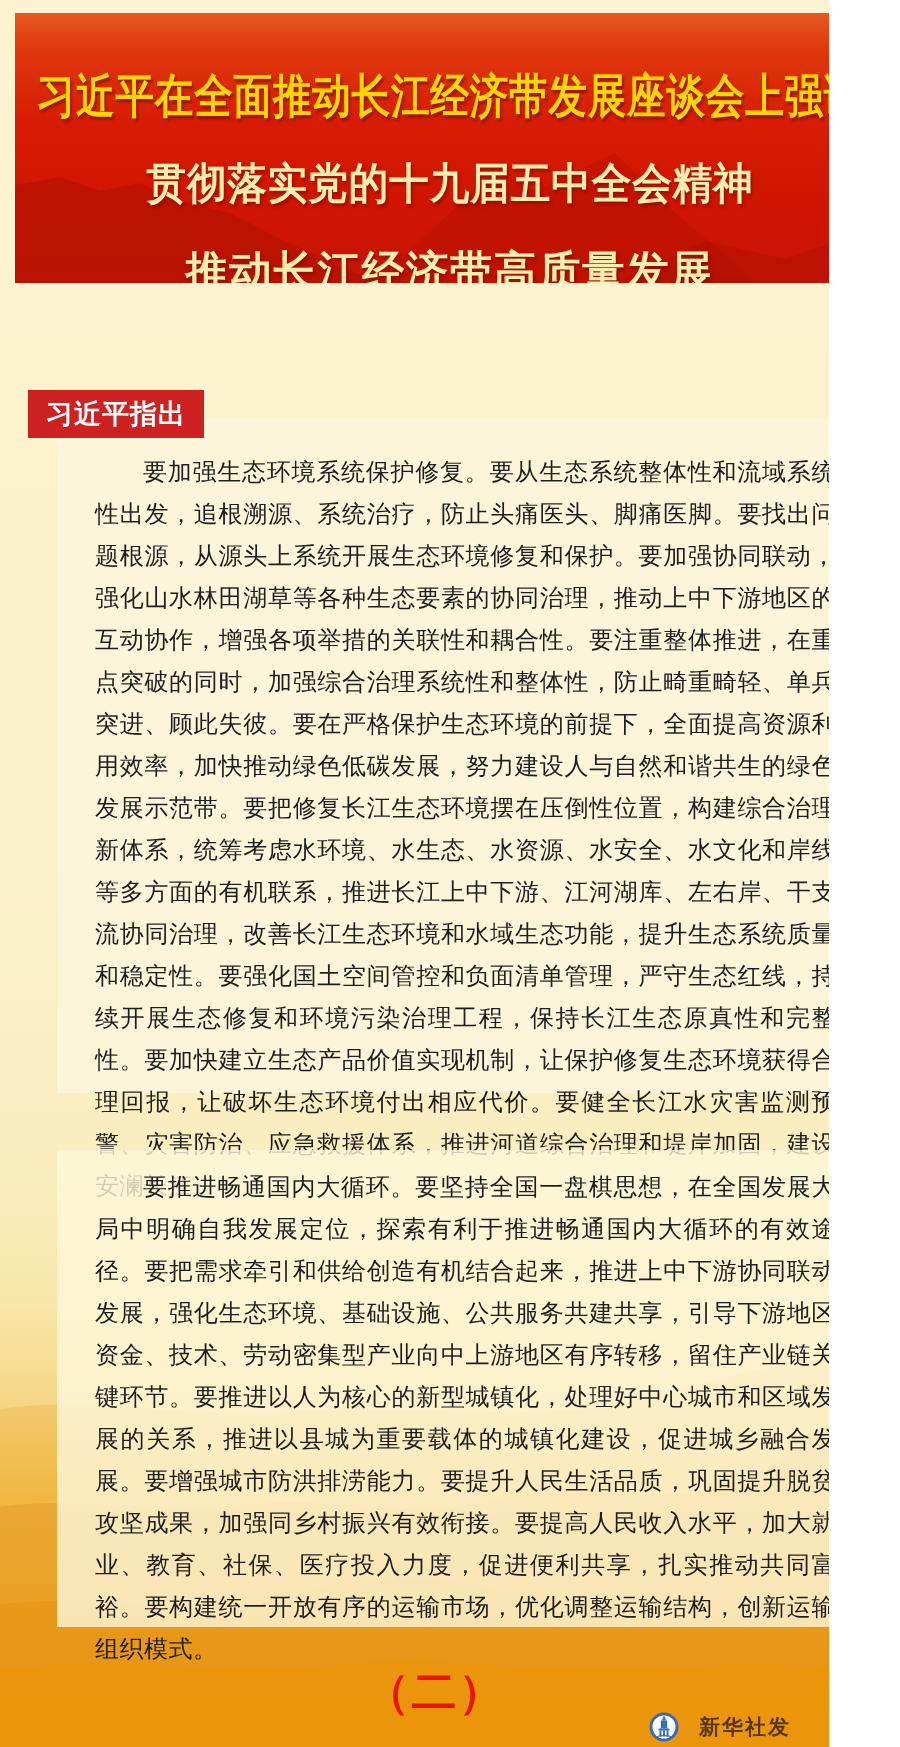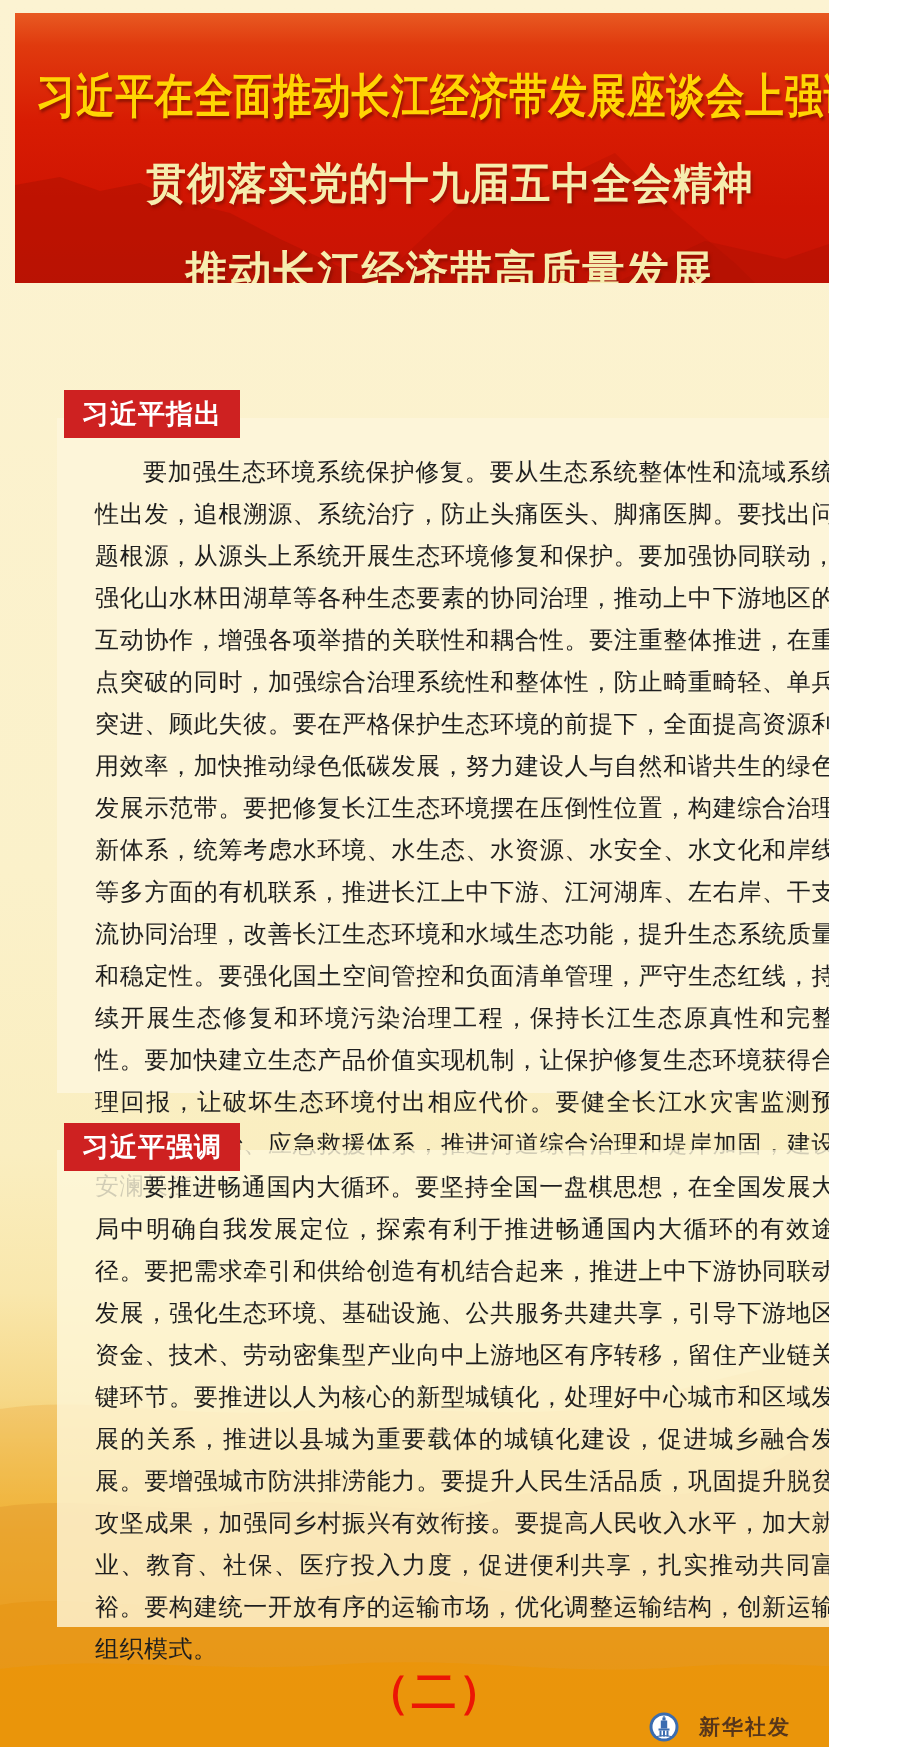--- a/index.html
+++ b/index.html
@@ -23,21 +23,21 @@
     text-shadow:2px 3px 3px rgba(110,12,0,.65);}
   .t2{margin-top:27px;font-size:43px;font-weight:bold;color:#f6edae;white-space:nowrap;
     transform:scaleX(0.92);transform-origin:center;letter-spacing:1px;
     text-shadow:2px 3px 3px rgba(110,12,0,.5);}
   .t3{margin-top:30px;font-size:43px;font-weight:bold;color:#f6edae;white-space:nowrap;
     transform:scaleX(0.98);transform-origin:center;letter-spacing:2px;
     text-shadow:2px 3px 3px rgba(110,12,0,.5);}
   
   .badge{position:absolute;width:176px;height:48px;background:#ce2121;
     color:#ffffff;font-size:27px;font-weight:bold;letter-spacing:1px;
-    display:flex;align-items:center;justify-content:center;z-index:3;margin-left:36px;}
+    display:flex;align-items:center;justify-content:center;z-index:3;}
   .badge-1{left:28px;top:390px;}
   .badge-2{left:28px;top:1123px;}
   .content-box{position:absolute;left:57px;width:816px;z-index:2;box-sizing:border-box;}
   .box-1{top:418px;height:675px;background:#fdf5d9;padding:33px 37px 0 38px;}
   .box-2{top:1150px;height:477px;background:rgba(254,248,219,0.8);padding:16px 37px 0 38px;}
   .para{font-size:24px;line-height:42px;color:#1e1e1e;text-align:justify;
     text-indent:2em;margin:0;letter-spacing:0.5px;}
   
   .page-marker{position:absolute;left:0;top:1662px;width:870px;text-align:center;
     font-size:45px;font-weight:bold;color:#ec1505;letter-spacing:2px;z-index:4;}
@@ -67,21 +67,20 @@
       <div class="t2">贯彻落实党的十九届五中全会精神</div>
       <div class="t3">推动长江经济带高质量发展</div>
     </div>
   </div>
 
   <div class="badge badge-1">习近平指出</div>
   <div class="content-box box-1">
     <p class="para">要加强生态环境系统保护修复。要从生态系统整体性和流域系统性出发，追根溯源、系统治疗，防止头痛医头、脚痛医脚。要找出问题根源，从源头上系统开展生态环境修复和保护。要加强协同联动，强化山水林田湖草等各种生态要素的协同治理，推动上中下游地区的互动协作，增强各项举措的关联性和耦合性。要注重整体推进，在重点突破的同时，加强综合治理系统性和整体性，防止畸重畸轻、单兵突进、顾此失彼。要在严格保护生态环境的前提下，全面提高资源利用效率，加快推动绿色低碳发展，努力建设人与自然和谐共生的绿色发展示范带。要把修复长江生态环境摆在压倒性位置，构建综合治理新体系，统筹考虑水环境、水生态、水资源、水安全、水文化和岸线等多方面的有机联系，推进长江上中下游、江河湖库、左右岸、干支流协同治理，改善长江生态环境和水域生态功能，提升生态系统质量和稳定性。要强化国土空间管控和负面清单管理，严守生态红线，持续开展生态修复和环境污染治理工程，保持长江生态原真性和完整性。要加快建立生态产品价值实现机制，让保护修复生态环境获得合理回报，让破坏生态环境付出相应代价。要健全长江水灾害监测预警、灾害防治、应急救援体系，推进河道综合治理和堤岸加固，建设安澜长江。</p>
   </div>
 
-  <div class="badge badge-2">习近平强调</div>
   <div class="content-box box-2">
     <p class="para">要推进畅通国内大循环。要坚持全国一盘棋思想，在全国发展大局中明确自我发展定位，探索有利于推进畅通国内大循环的有效途径。要把需求牵引和供给创造有机结合起来，推进上中下游协同联动发展，强化生态环境、基础设施、公共服务共建共享，引导下游地区资金、技术、劳动密集型产业向中上游地区有序转移，留住产业链关键环节。要推进以人为核心的新型城镇化，处理好中心城市和区域发展的关系，推进以县城为重要载体的城镇化建设，促进城乡融合发展。要增强城市防洪排涝能力。要提升人民生活品质，巩固提升脱贫攻坚成果，加强同乡村振兴有效衔接。要提高人民收入水平，加大就业、教育、社保、医疗投入力度，促进便利共享，扎实推动共同富裕。要构建统一开放有序的运输市场，优化调整运输结构，创新运输组织模式。</p>
   </div>
 
   <div class="page-marker">（二）</div>
   <div class="credit">
     <svg width="30" height="30" viewBox="0 0 30 30">
       <circle cx="15" cy="15" r="14.5" fill="#3a6cb0"></circle>
       <circle cx="15" cy="15" r="11.5" fill="#ffffff"></circle>
       <rect x="13.4" y="5.5" width="3.2" height="3" fill="#3a6cb0"></rect>

